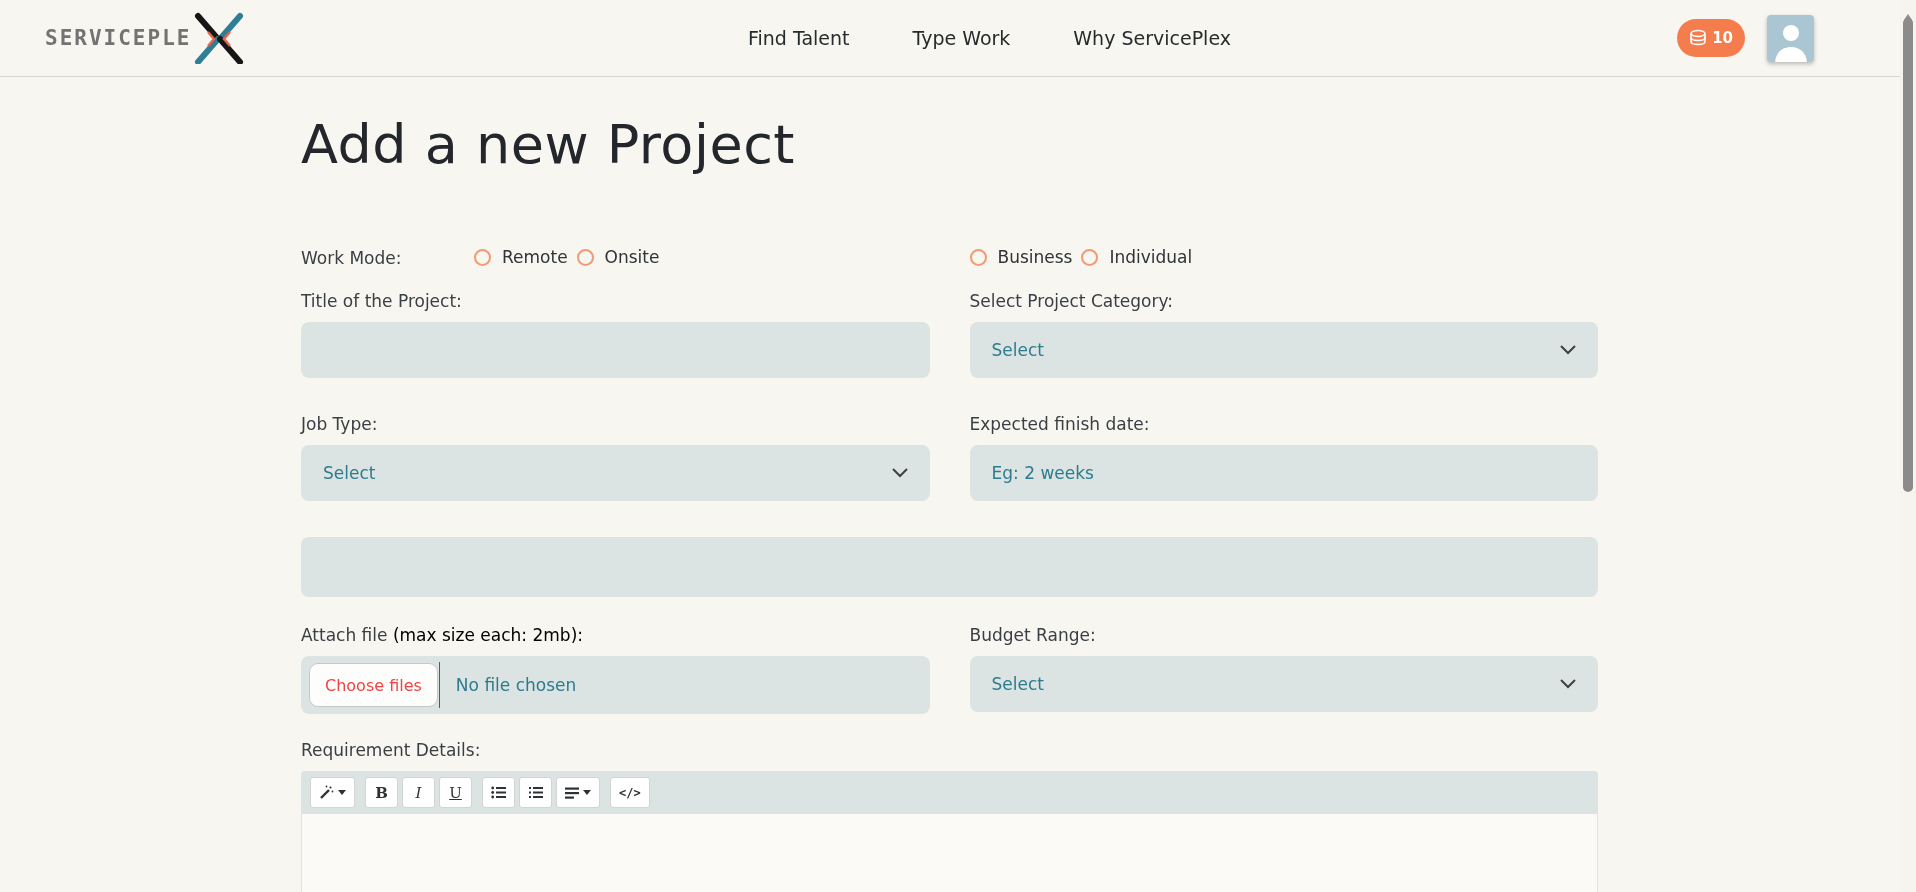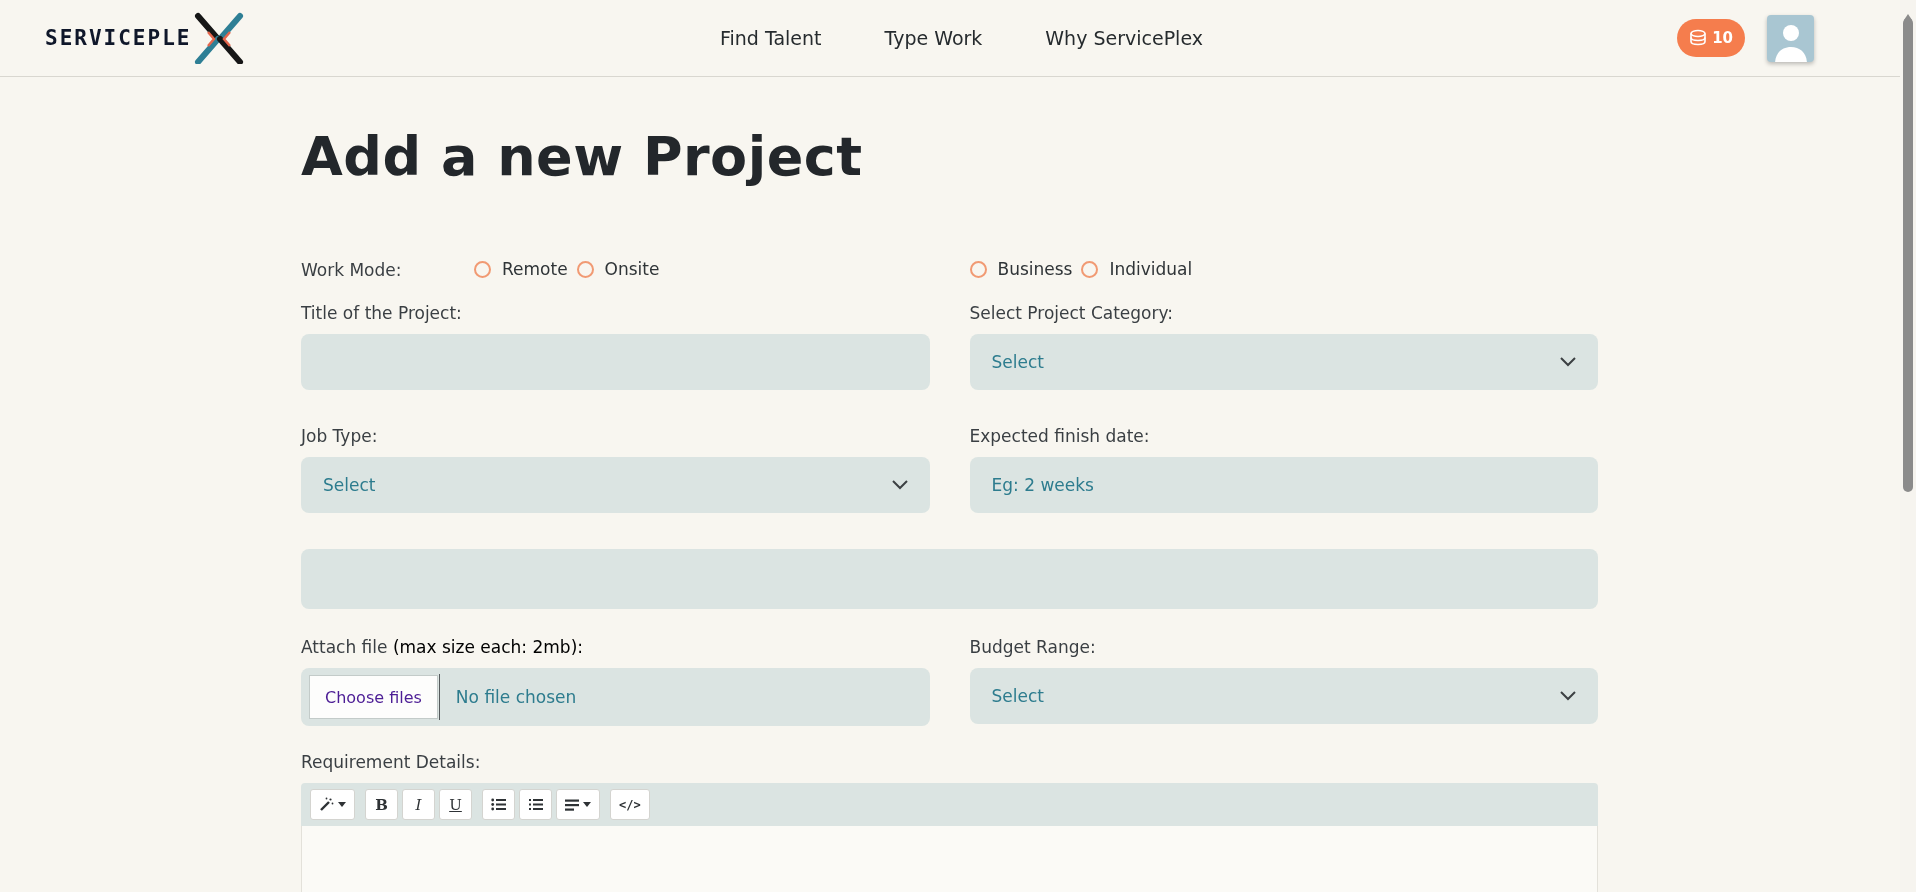--- a/index.html
+++ b/index.html
@@ -20,25 +20,25 @@
     display:flex;
     align-items:center;
     padding-left:45px;
   }
   .logo { display:flex; align-items:center; gap:2px; cursor:pointer; }
   .logo-text {
     font-family:"DejaVu Sans Mono", monospace;
     font-weight:700;
     font-size:21px;
     letter-spacing:2px;
-    color:#0f172a;
+    color:#737373;
   }
   .nav {
     position:absolute;
-    left:720px; top:0; height:100%;
+    left:748px; top:0; height:100%;
     display:flex; align-items:center; gap:63px;
   }
   .nav-item { font-size:19px; color:#262b2e; cursor:pointer; white-space:nowrap; }
   .header-right {
     position:absolute; right:102px; top:0; height:100%;
     display:flex; align-items:center; gap:22px;
   }
   .credits-badge {
     background:#f57d4d;
     border-radius:19px;
@@ -62,22 +62,22 @@
     background:#f6f4ef; z-index:50;
   }
   .scroll-arrow { position:absolute; top:5px; left:4px; }
   .scroll-thumb {
     position:absolute; top:18px; left:3px; width:10px; height:474px;
     background:#8b8b8b; border-radius:5px;
   }
   
   .container { width:1297px; margin-left:301px; }
   .page-title {
-    margin-top:44px;
-    font-size:54px; line-height:72px; font-weight:700;
+    margin-top:32px;
+    font-size:54px; line-height:72px; font-weight:400;
     color:#23272b; letter-spacing:.5px;
   }
   .row { display:flex; gap:40px; }
   .col { width:635px; }
   .row-radios { margin-top:64px; }
   .radio-block { display:flex; }
   .radio-label { width:173px; font-size:17px; color:#3a3f43; line-height:22px; padding-top:2px; }
   .radio-label.wrap { width:160px; }
   .radio-options { display:flex; flex-direction:row; gap:9px; }
   .radio-option { display:flex; align-items:center; gap:11px; cursor:pointer; }
@@ -107,23 +107,23 @@
     display:flex; align-items:center; justify-content:space-between;
     cursor:pointer;
   }
   .skills-input { height:60px; }
   .file-box {
     height:58px; display:flex; align-items:center; padding:0 8px; cursor:pointer;
   }
   .choose-btn {
     background:#fdfdfc;
     border:1px solid #c3cbc9;
-    border-radius:0;
+    border-radius:9px;
     height:44px; padding:0 15px;
-    font-size:16px; color:#4c1d95;
+    font-size:16px; color:#ef4444;
     display:flex; align-items:center;
     cursor:pointer;
   }
   .file-divider { width:1px; height:46px; background:#555a5c; margin-left:1px; }
   .file-status { margin-left:16px; font-size:17px; color:#2d7c8e; }
   
   .editor-toolbar {
     background:#dbe4e2;
     border-radius:4px 4px 0 0;
     padding:6px 9px;

